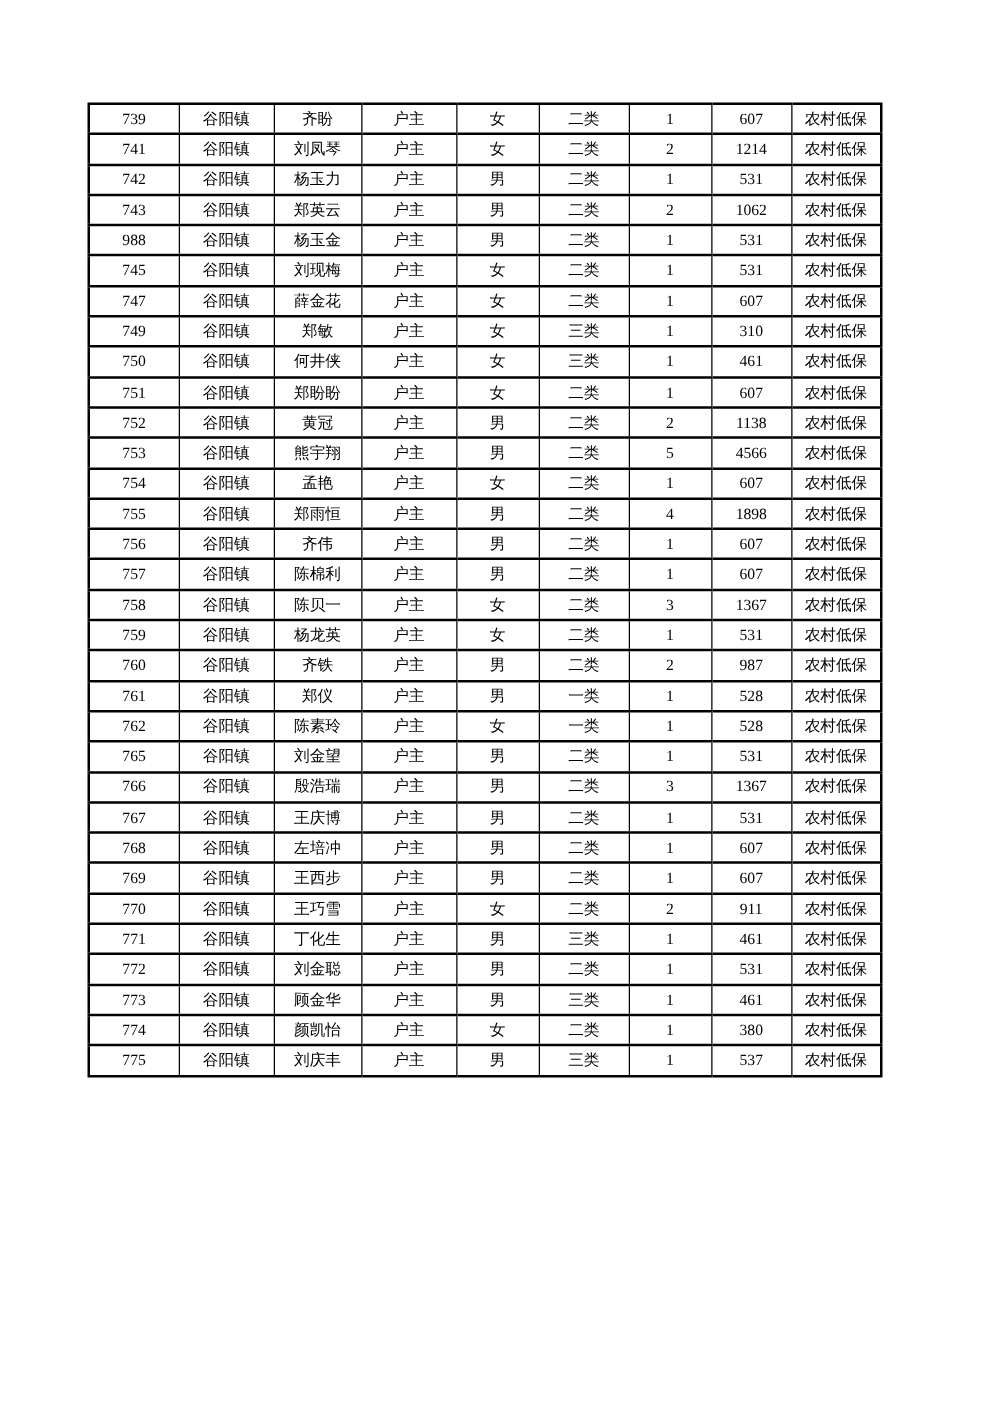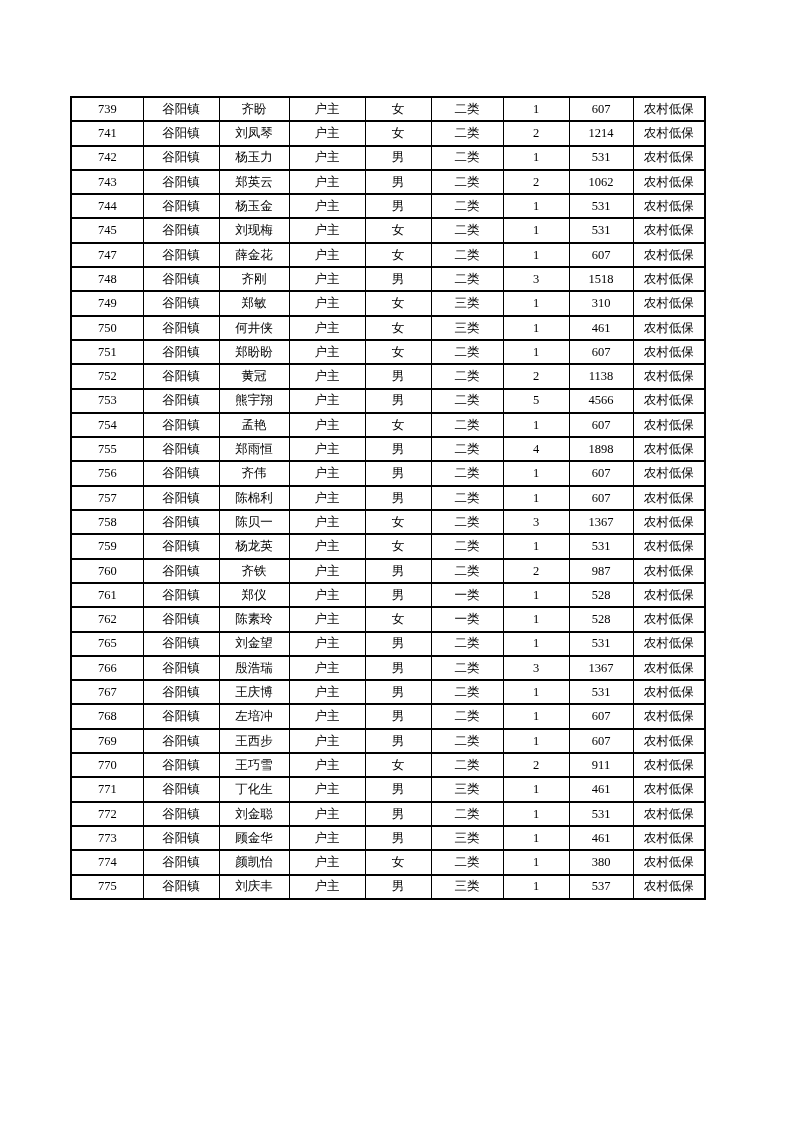--- a/index.html
+++ b/index.html
@@ -13,21 +13,21 @@
     height: 1122px;
     background: #ffffff;
     margin: 0 auto;
     overflow: hidden;
     font-family: "Liberation Serif", "DejaVu Serif", serif;
     color: #000000;
   }
   table.welfare-table {
     position: absolute;
     left: 70px;
-    top: 96px;
+    top: 82px;
     width: 634px;
     border-collapse: collapse;
     table-layout: fixed;
     border: 2.5px solid #000000;
   }
   table.welfare-table td {
     border: solid #000000;
     border-width: 2px 1px;
     height: 22.3px;
     padding: 0 2px;
@@ -94,21 +94,21 @@
     <td>谷阳镇</td>
     <td>郑英云</td>
     <td>户主</td>
     <td>男</td>
     <td>二类</td>
     <td>2</td>
     <td>1062</td>
     <td>农村低保</td>
   </tr>
         <tr>
-    <td>744</td>
+    <td>988</td>
     <td>谷阳镇</td>
     <td>杨玉金</td>
     <td>户主</td>
     <td>男</td>
     <td>二类</td>
     <td>1</td>
     <td>531</td>
     <td>农村低保</td>
   </tr>
         <tr>
@@ -124,31 +124,20 @@
   </tr>
         <tr>
     <td>747</td>
     <td>谷阳镇</td>
     <td>薛金花</td>
     <td>户主</td>
     <td>女</td>
     <td>二类</td>
     <td>1</td>
     <td>607</td>
-    <td>农村低保</td>
-  </tr>
-        <tr>
-    <td>748</td>
-    <td>谷阳镇</td>
-    <td>齐刚</td>
-    <td>户主</td>
-    <td>男</td>
-    <td>二类</td>
-    <td>3</td>
-    <td>1518</td>
     <td>农村低保</td>
   </tr>
         <tr>
     <td>749</td>
     <td>谷阳镇</td>
     <td>郑敏</td>
     <td>户主</td>
     <td>女</td>
     <td>三类</td>
     <td>1</td>

